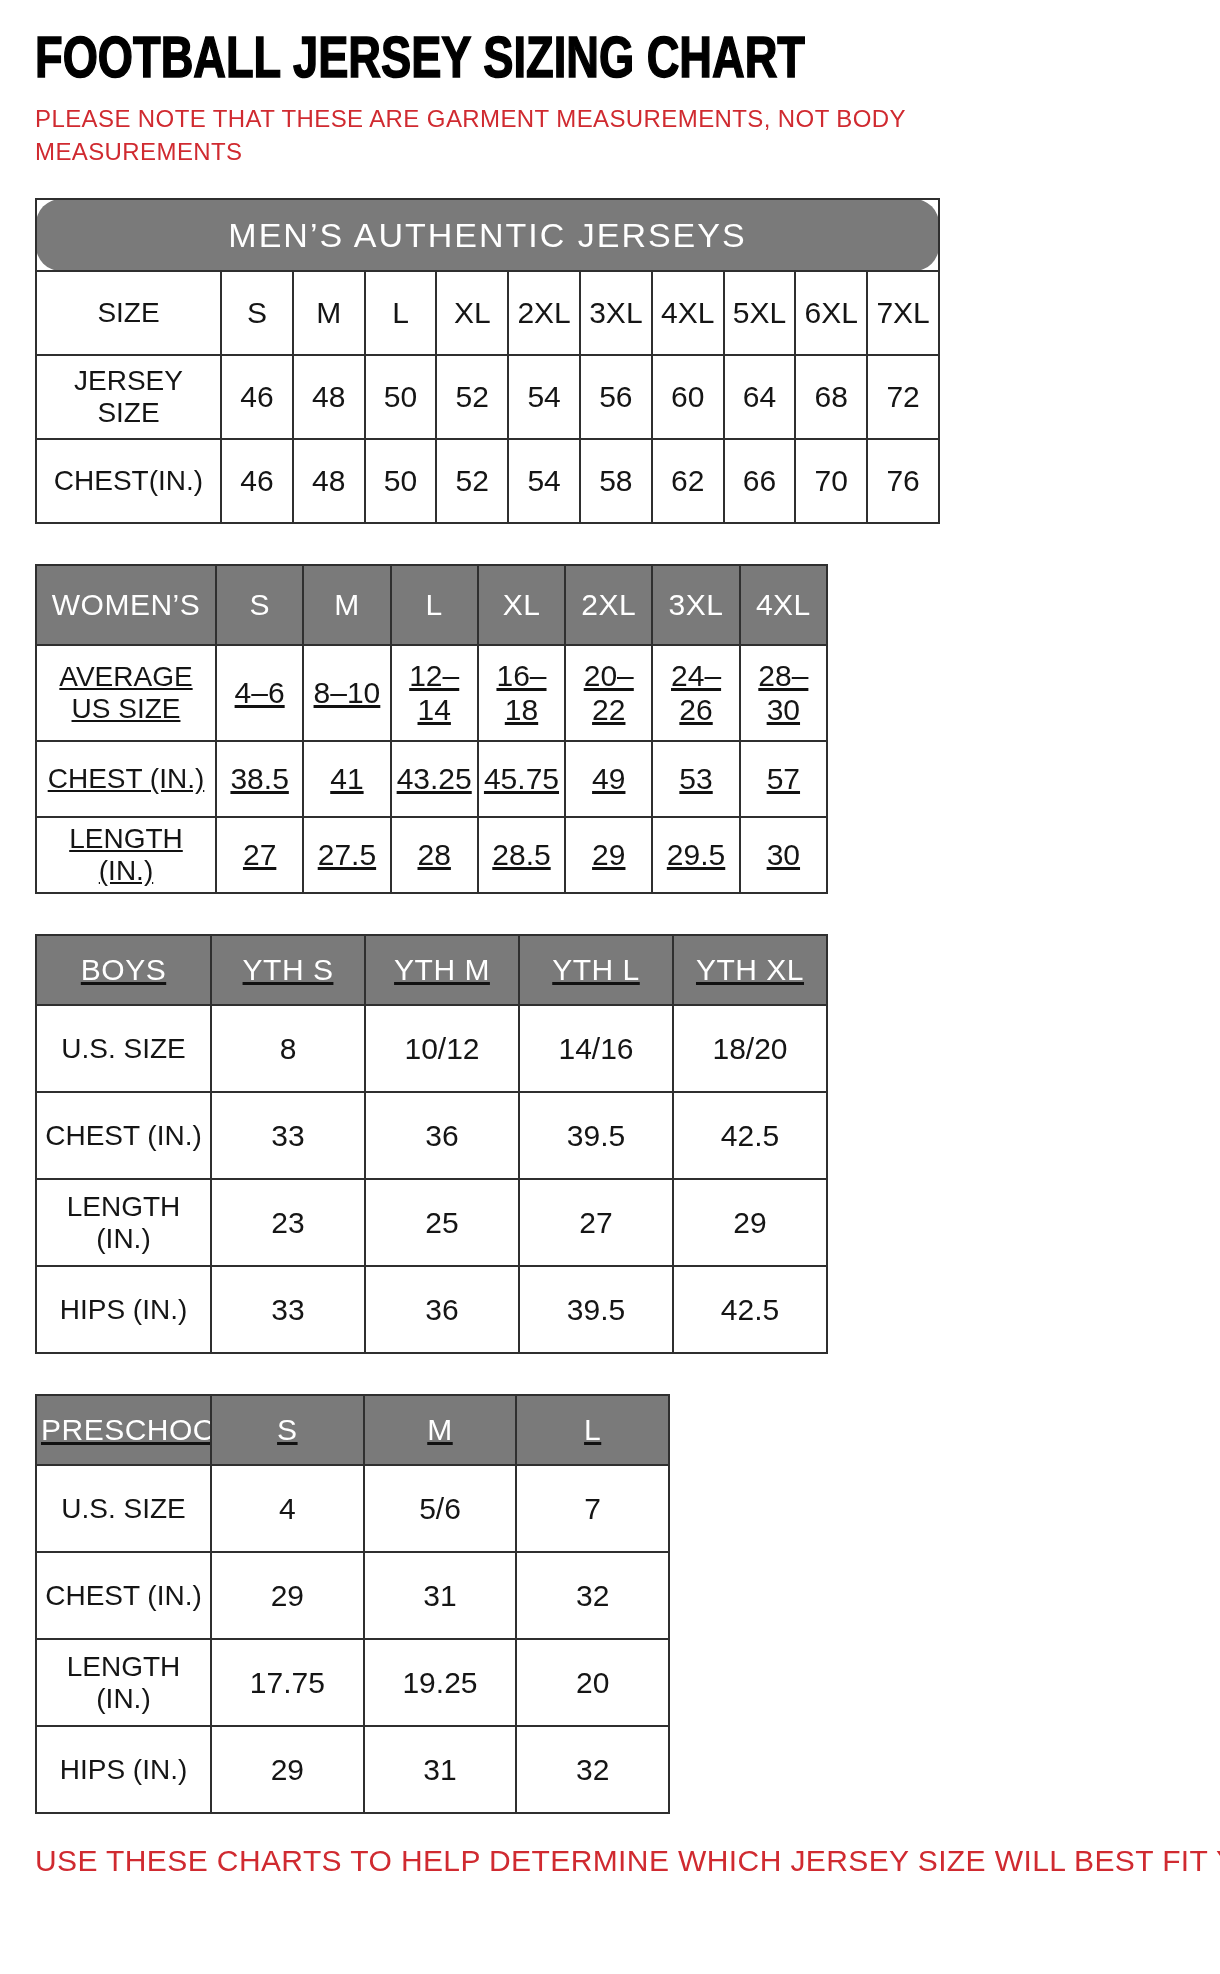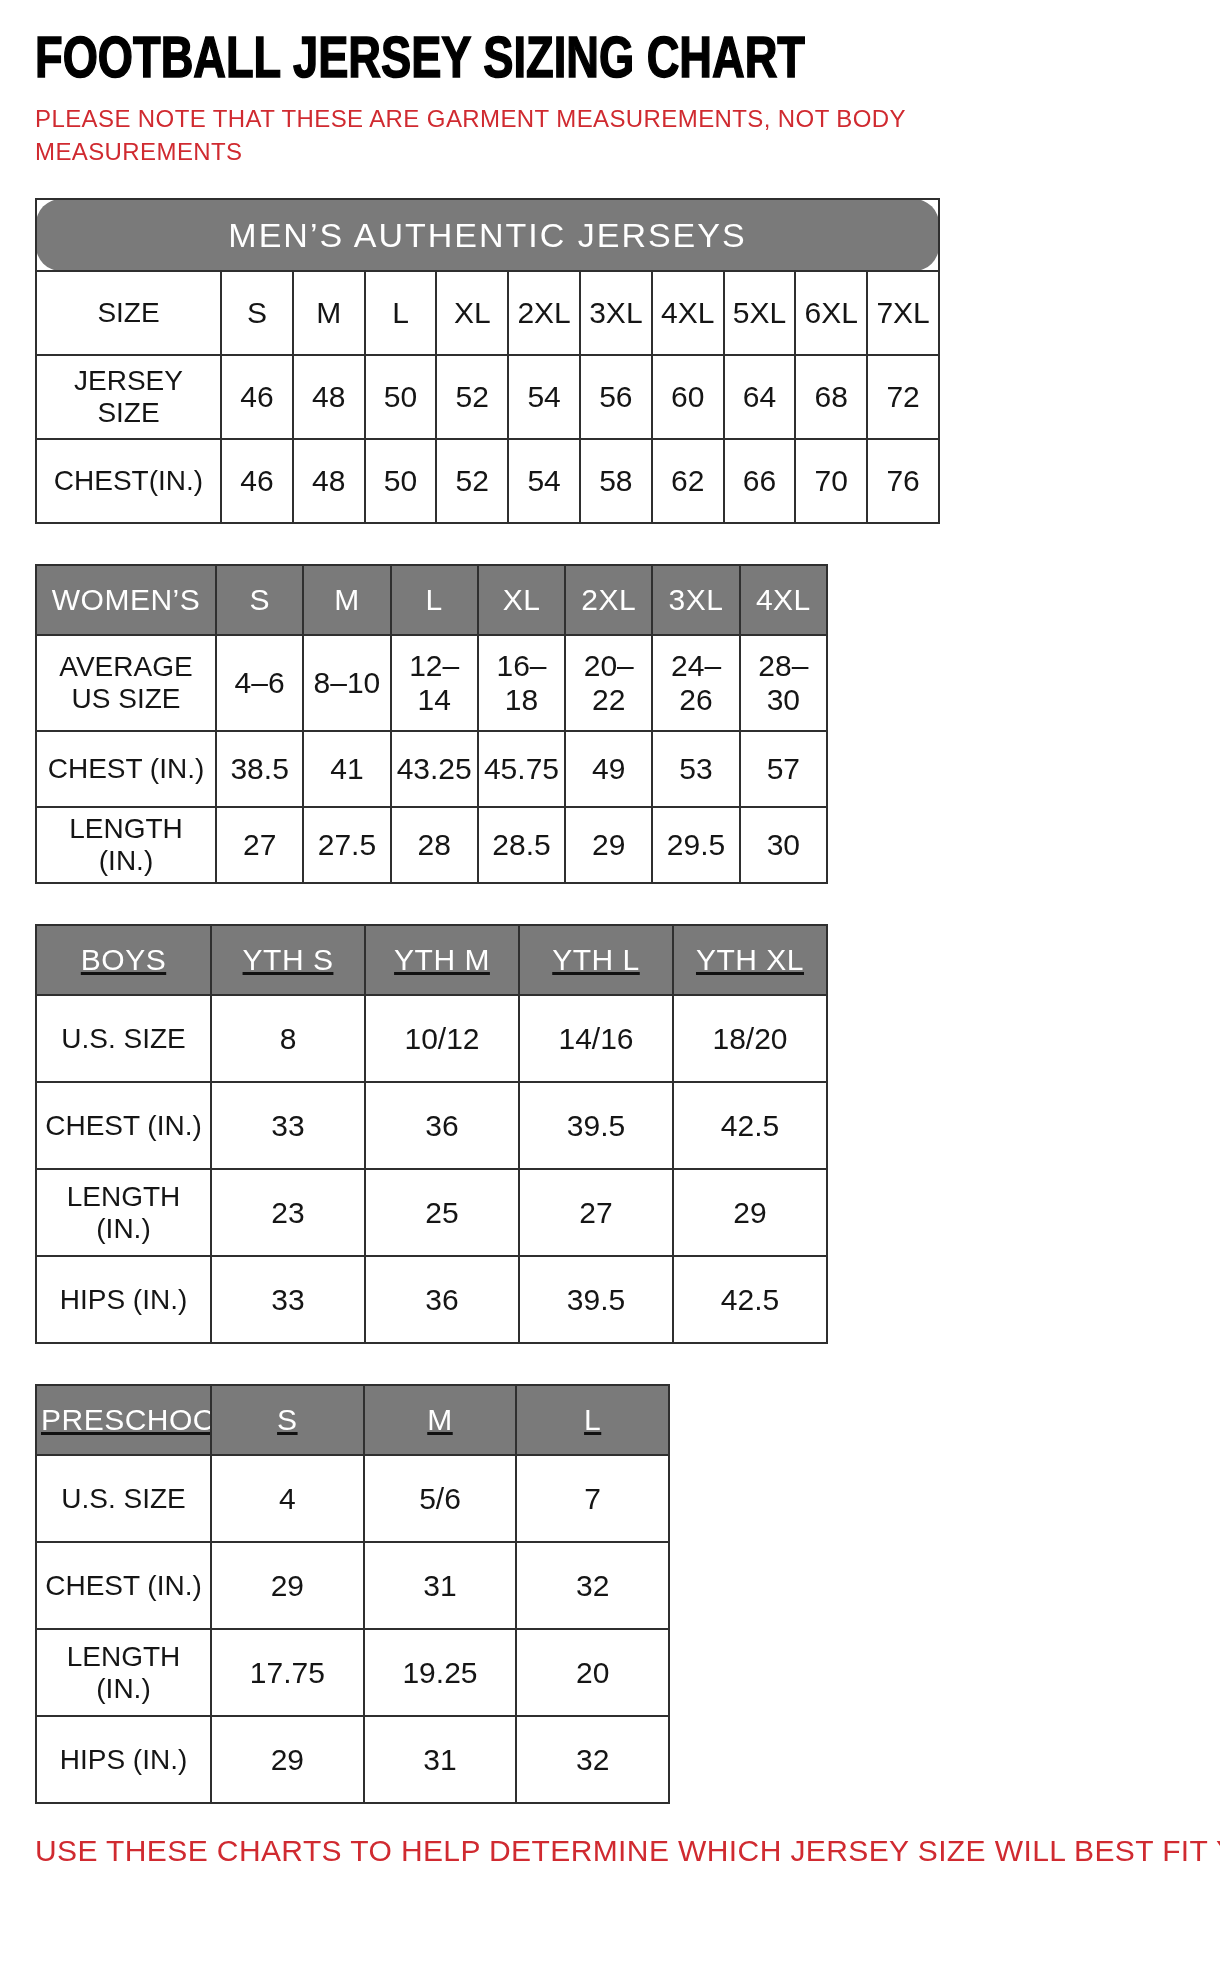--- a/index.html
+++ b/index.html
@@ -57,22 +57,22 @@
     font-weight:400;
   }
   th.banner{font-size:34px;letter-spacing:2px;border-radius:25px;}
   th.gray{font-size:30px;letter-spacing:0.5px;}
   
   table.mens{width:905px;margin-top:30px;}
   table.mens thead tr{height:72px;}
   table.mens tbody tr{height:84px;}
   
   table.womens{width:793px;}
-  table.womens thead tr{height:70px;}
-  table.womens tbody tr{height:76px;}
+  table.womens thead tr{height:80px;}
+  table.womens tbody tr{height:76px;text-decoration:underline;}
   table.womens tbody tr:first-child{height:96px;}
   
   table.boys{width:793px;}
   table.preschool{width:635px;}
   table.boys thead tr, table.preschool thead tr{height:70px;text-decoration:underline;}
   table.boys tbody tr, table.preschool tbody tr{height:87px;}
   p.footer{
     margin:30px 0 0 0;
     color:var(--accent);
     font-size:30px;

